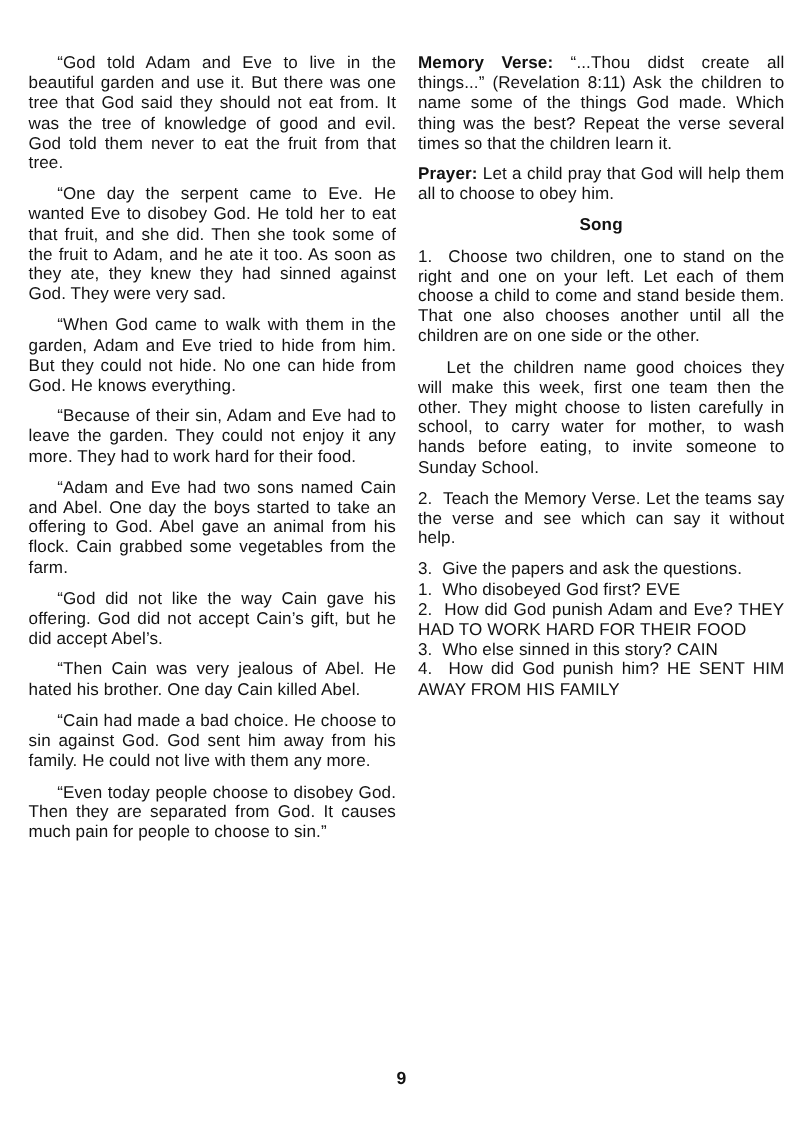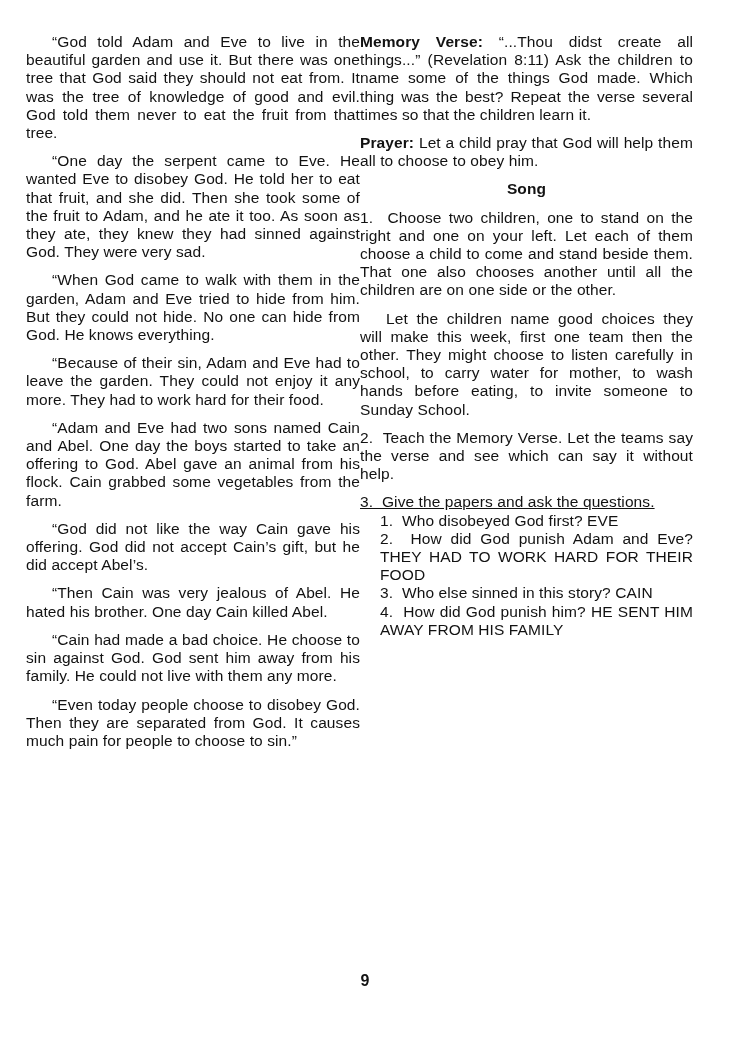--- a/index.html
+++ b/index.html
@@ -10,21 +10,22 @@
   body {
     width: 736px;
     height: 1043px;
     position: relative;
     font-family: "Liberation Sans", "DejaVu Sans", sans-serif;
     color: #121212;
     overflow: hidden;
   }
   .page {
     display: flex;
-    padding: 33px 23px 0 26px;
+    padding: 49px 23px 0 26px;
+    gap: 20px;
     box-sizing: border-box;
     width: 736px;
   }
   .col {
     font-size: 15.5px;
     line-height: 18.2px;
     text-align: justify;
     letter-spacing: 0.1px;
   }
   .col-left  { width: 334px; }
@@ -37,21 +38,20 @@
   }
   .heading {
     font-weight: bold;
     margin: 0 0 10px 0;
     text-align: center;
   }
   b.inline-label {
     font-weight: bold;
   }
   .qa-block {
-    margin-left: 20px;
   }
   .qa-block p {
     margin: 0;
   }
   .page-number {
     position: absolute;
     top: 972px;
     left: 0;
     right: 6px;
     text-align: center;
@@ -80,21 +80,21 @@
     <p><b class="inline-label">Memory Verse:</b> <span>“...Thou didst create all things...” (Revelation 8:11) Ask the children to name some of the things God made. Which thing was the best? Repeat the verse several times so that the children learn it.</span></p>
 
     <p><b class="inline-label">Prayer:</b> <span>Let a child pray that God will help them all to choose to obey him.</span></p>
 
     <p class="heading">Song</p>
 
 
     <p>1.&nbsp; Choose two children, one to stand on the right and one on your left. Let each of them choose a child to come and stand beside them. That one also chooses another until all the children are on one side or the other.</p>
     <p class="indent">Let the children name good choices they will make this week, first one team then the other. They might choose to listen carefully in school, to carry water for mother, to wash hands before eating, to invite someone to Sunday School.</p>
     <p>2.&nbsp; Teach the Memory Verse. Let the teams say the verse and see which can say it without help.</p>
-    <p style="margin-bottom:0;text-decoration:underline;">3.&nbsp; Give the papers and ask the questions.</p>
+    <p style="margin-bottom:0;">3.&nbsp; Give the papers and ask the questions.</p>
 
     <div class="qa-block">
       <p>1.&nbsp; Who disobeyed God first? EVE</p>
       <p>2.&nbsp; How did God punish Adam and Eve? THEY HAD TO WORK HARD FOR THEIR FOOD</p>
       <p>3.&nbsp; Who else sinned in this story? CAIN</p>
       <p>4.&nbsp; How did God punish him? HE SENT HIM AWAY FROM HIS FAMILY</p>
     </div>
   </div>
 
 </div>

